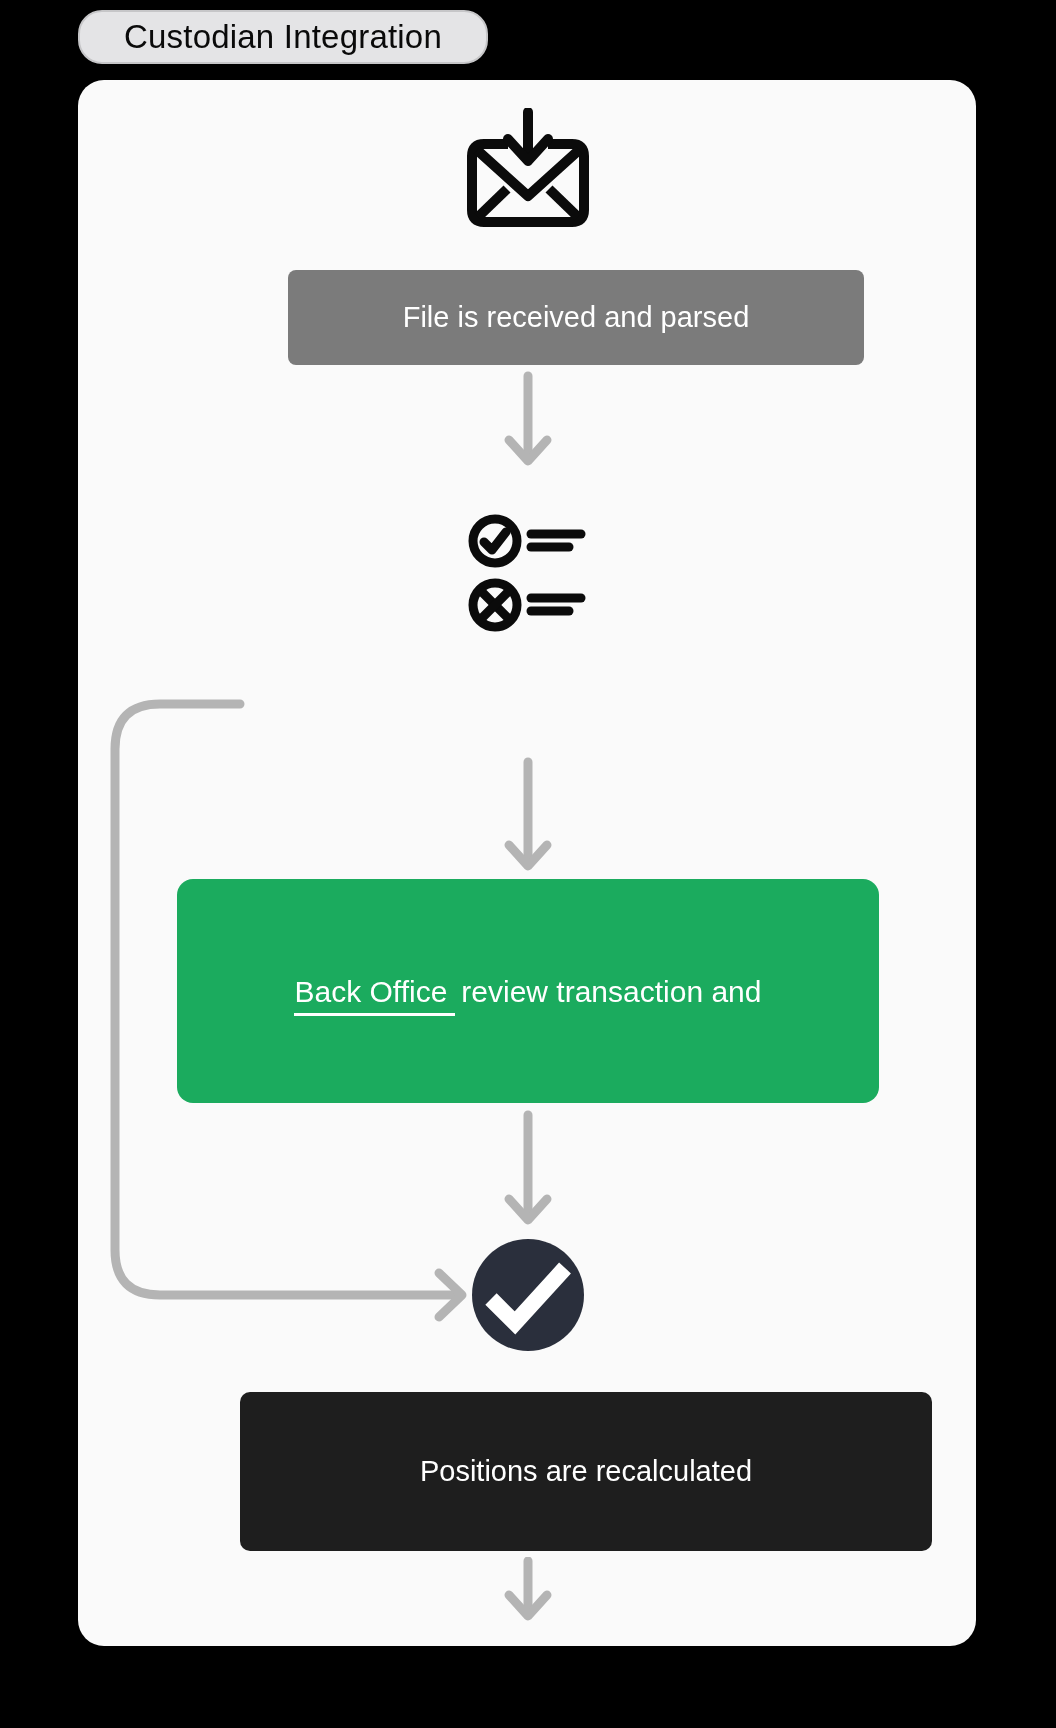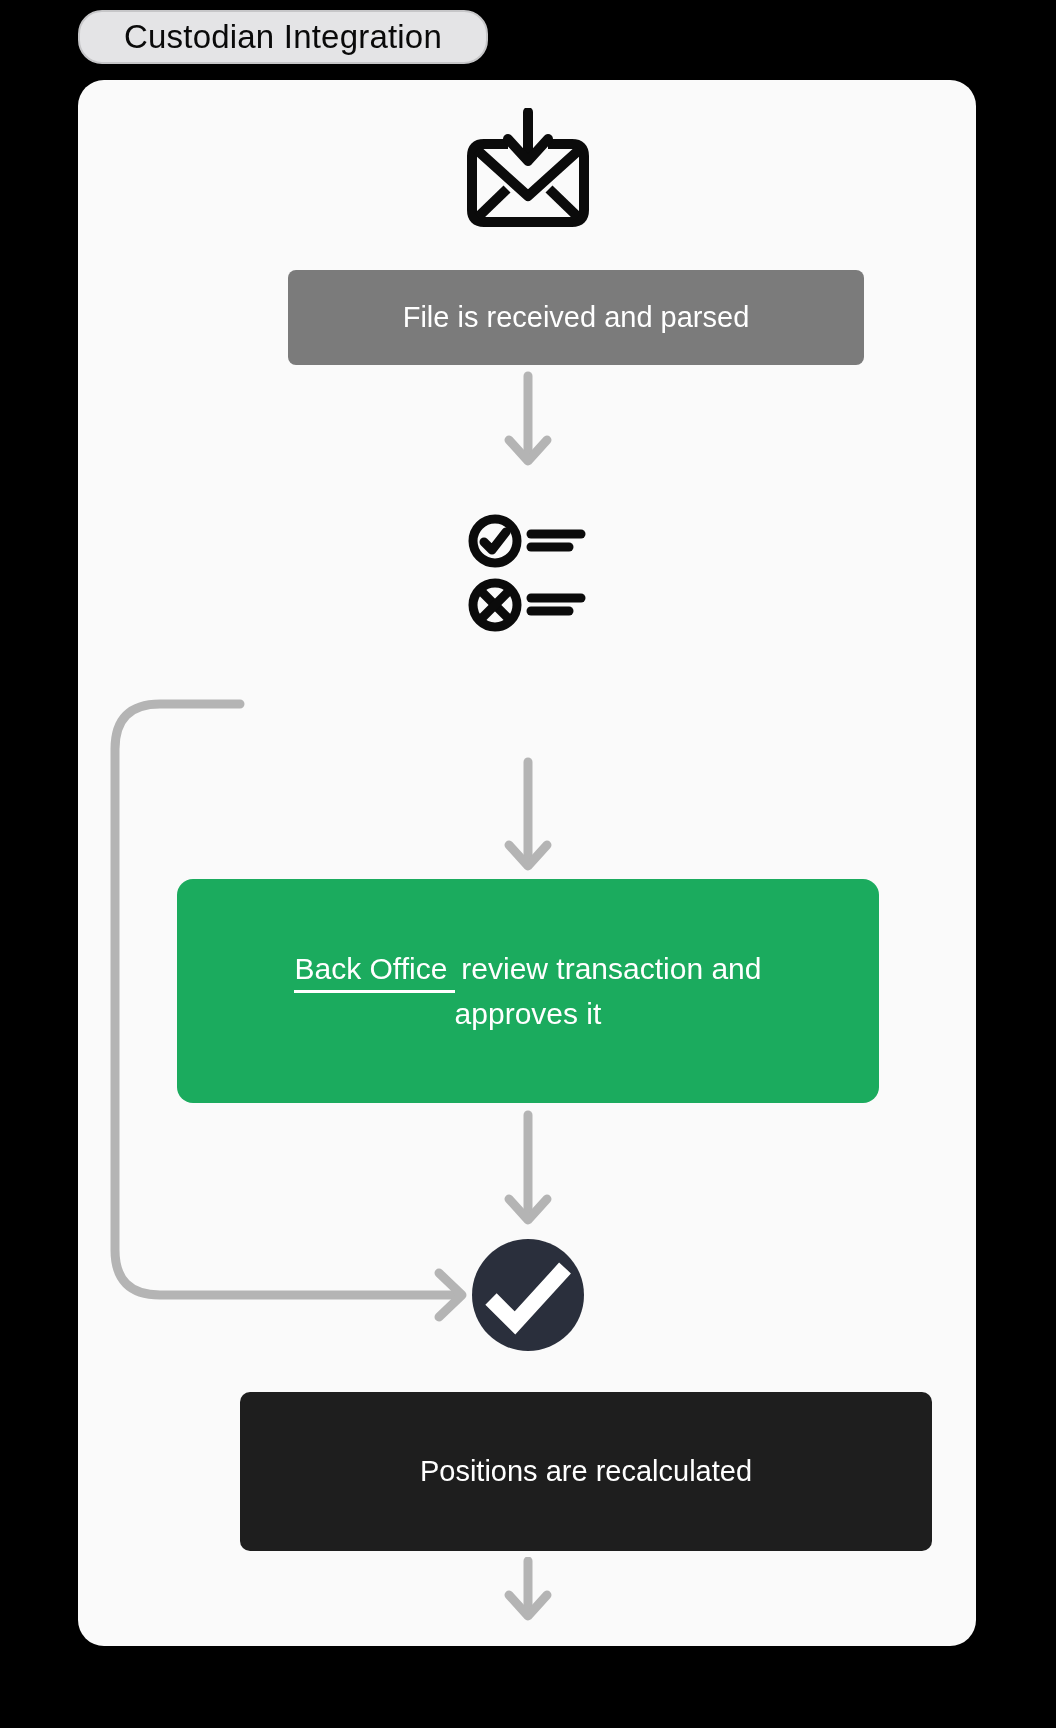--- a/index.html
+++ b/index.html
@@ -115,21 +115,20 @@
       <path d="M24 5 L24 105"></path>
       <path d="M5 88 L24 109 L43 88"></path>
     </g>
   </svg>
 
   <div class="node node-green" style="top:799px;">
     <div class="green-text">
       <div>
         <span class="green-link">Back Office</span><span class="green-bold">review transaction and</span>
       </div>
-      <div class="green-bold">approves it</div>
     </div>
   </div>
 
   <svg class="abs" style="left:426px; top:1030px;" width="48" height="115" viewBox="0 0 48 115">
     <g fill="none" stroke="#B4B4B4" stroke-width="9" stroke-linecap="round" stroke-linejoin="round">
       <path d="M24 5 L24 106"></path>
       <path d="M5 89 L24 110 L43 89"></path>
     </g>
   </svg>
 

